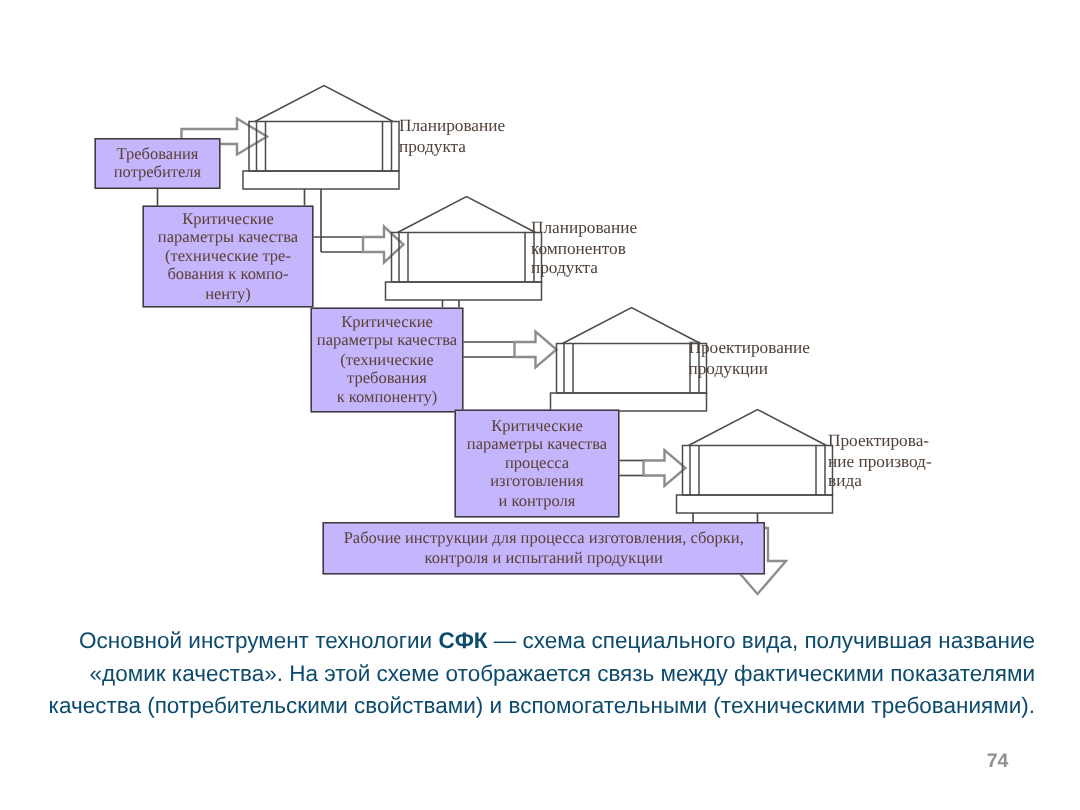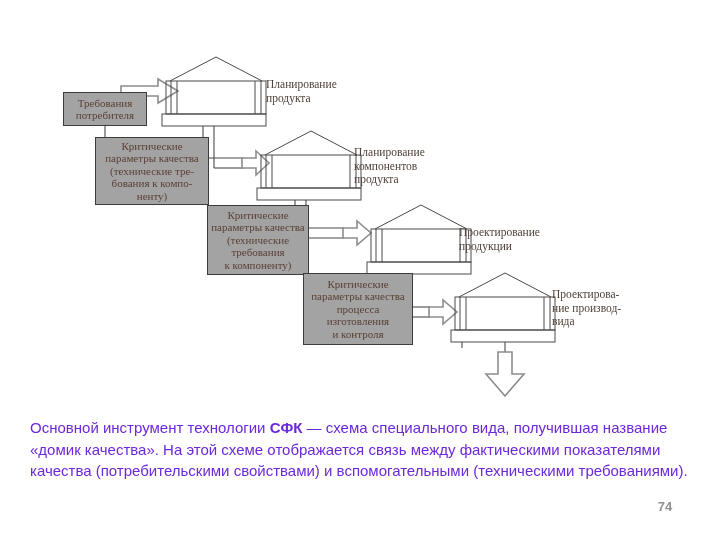--- a/index.html
+++ b/index.html
@@ -3,33 +3,33 @@
 <meta charset="utf-8">
 <style>
   html,body{margin:0;padding:0;background:#e8e8e8;}
   .slide{
     position:relative;width:720px;height:540px;background:#ffffff;
     font-family:"Liberation Serif",serif;overflow:hidden;
     box-shadow:0 0 4px rgba(0,0,0,.3);
   }
   #dsvg{position:absolute;left:0;top:0;}
   .dbox{
-    position:absolute;border:1.2px solid #3f3b38;background:#a3a3a3;
+    position:absolute;border:1.2px solid #3f3b38;background:#c4b5fd;
     display:flex;align-items:center;justify-content:center;
     text-align:center;white-space:pre-line;
     font-size:11px;line-height:12.5px;color:#5a4136;
   }
   .hlabel{
     position:absolute;text-align:left;white-space:pre-line;
     font-size:11.5px;line-height:13.5px;color:#504139;
   }
   .caption{
     position:absolute;left:30px;top:417px;width:660px;
-    text-align:left;font-family:"Liberation Sans",sans-serif;
-    font-size:15px;line-height:21.5px;color:#6d28d9;margin:0;
+    text-align:right;font-family:"Liberation Sans",sans-serif;
+    font-size:15px;line-height:21.5px;color:#0c4a6e;margin:0;
   }
   .caption b{font-weight:bold;}
   .pagenum{
     position:absolute;left:650px;top:499px;width:30px;text-align:center;
     font-family:"Liberation Sans",sans-serif;font-size:13px;color:#909090;font-weight:bold;
   }
 </style>
 </head>
 <body>
 
@@ -112,20 +112,22 @@
 (технические
 требования
 к компоненту)</div>
 
   <div class="dbox" style="left:303px;top:273px;width:108px;height:70px">Критические
 параметры качества
 процесса
 изготовления
 и контроля</div>
 
+  <div class="dbox" style="left:215px;top:348px;width:293px;height:33px">Рабочие инструкции для процесса изготовления, сборки,
+контроля и испытаний продукции</div>
 
   <div class="hlabel" style="left:266px;top:78px;width:84px">Планирование
 продукта</div>
 
   <div class="hlabel" style="left:354px;top:146px;width:80px">Планирование
 компонентов
 продукта</div>
 
   <div class="hlabel" style="left:459px;top:226px;width:92px">Проектирование
 продукции</div>

